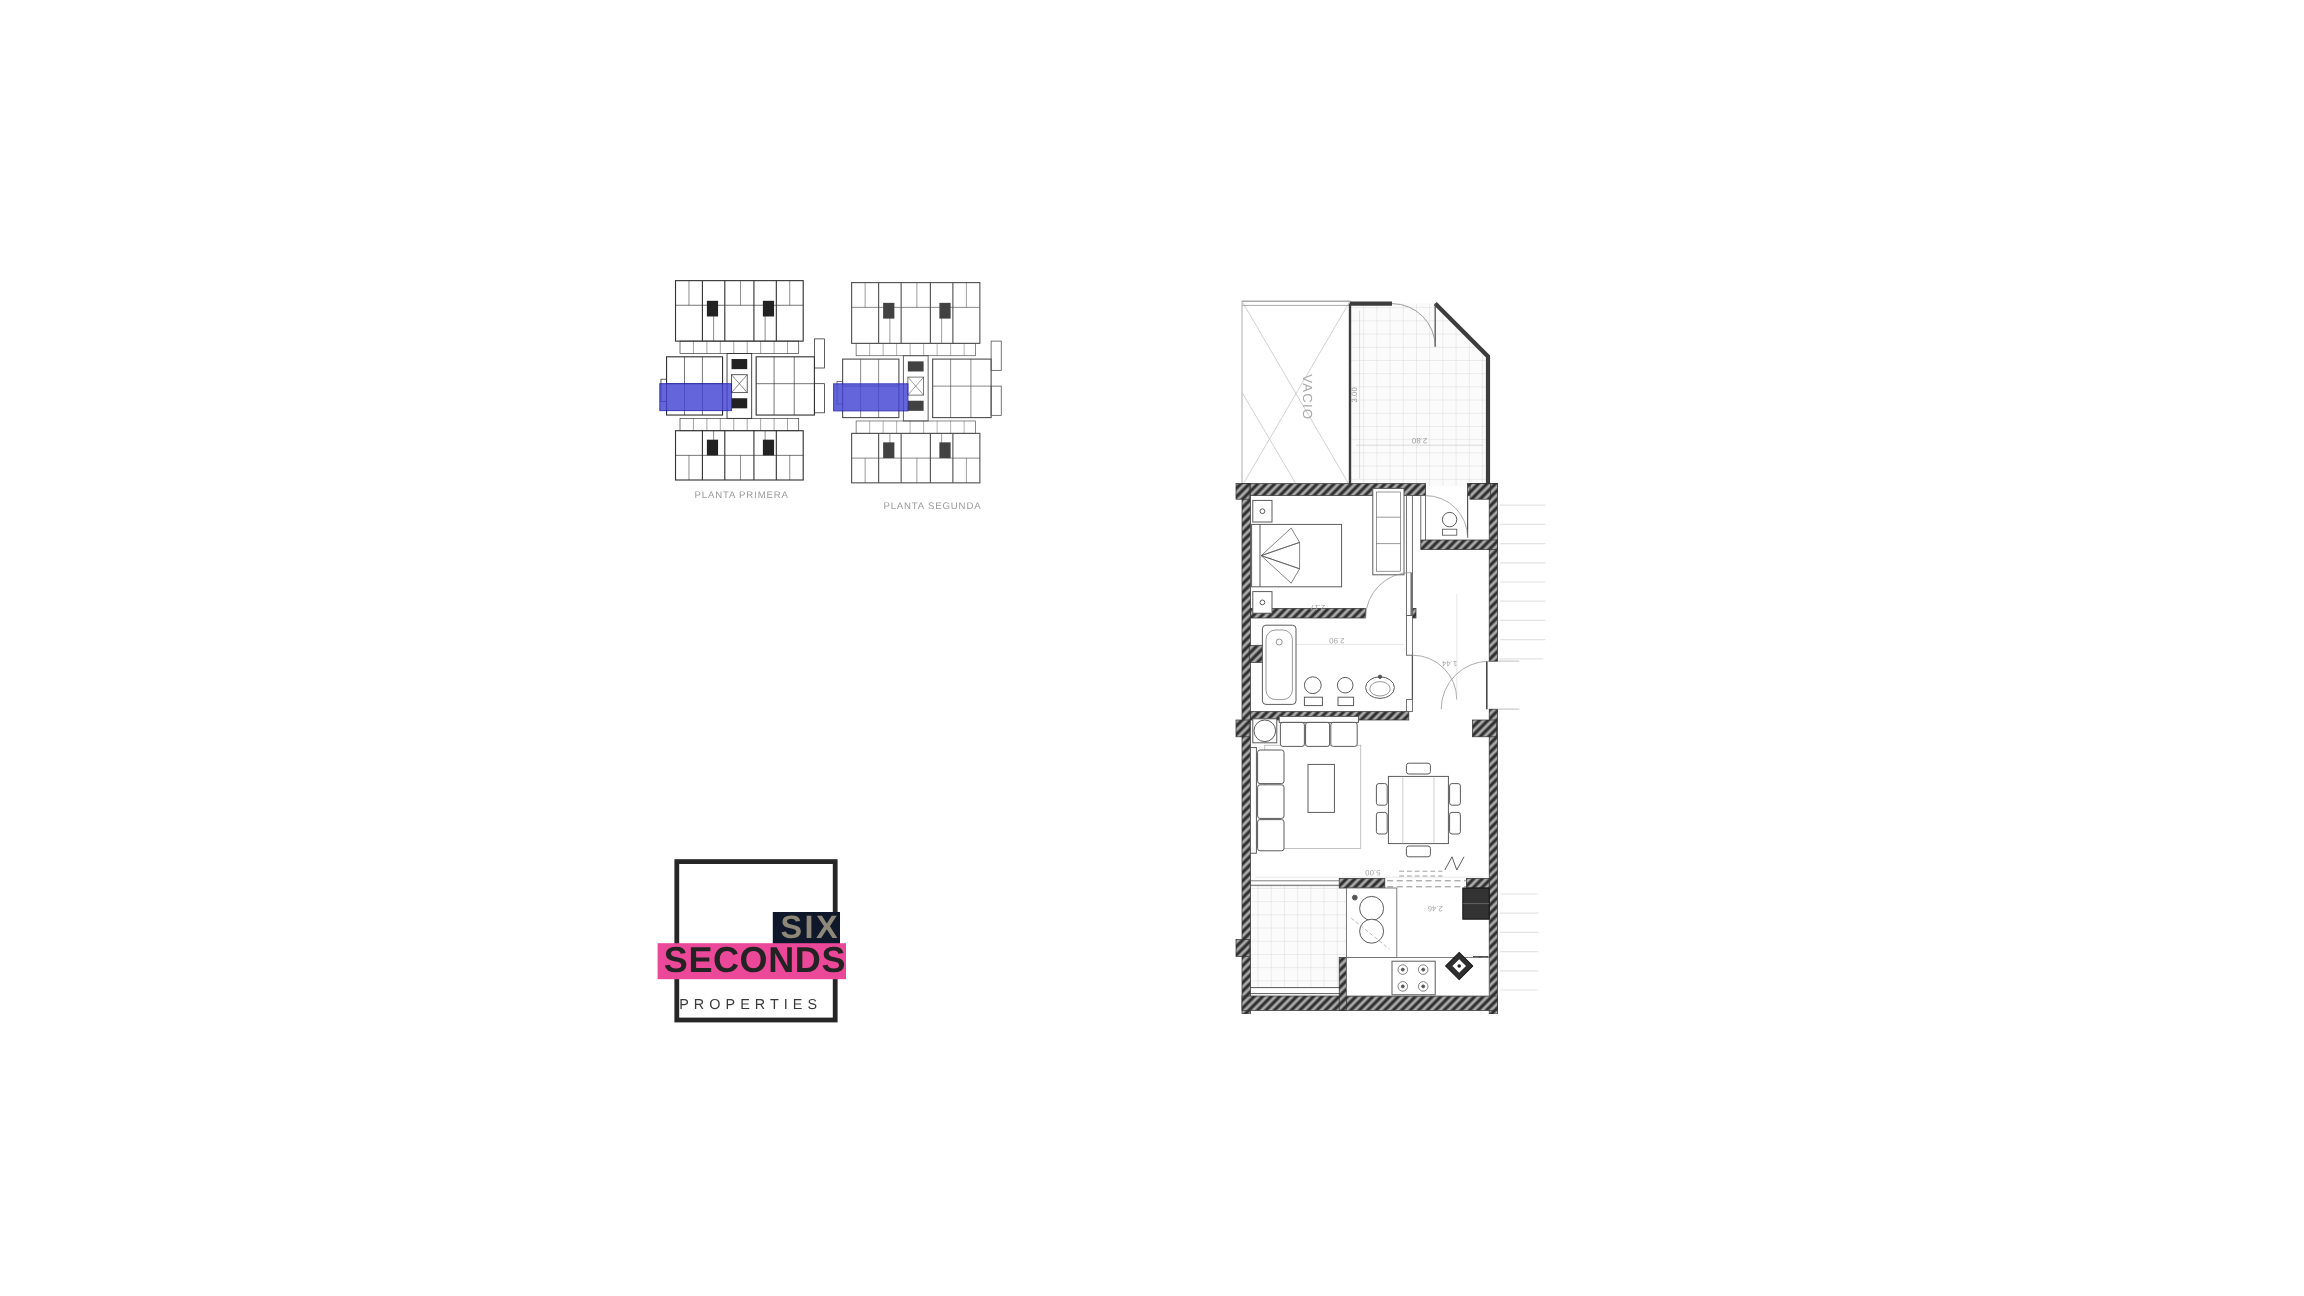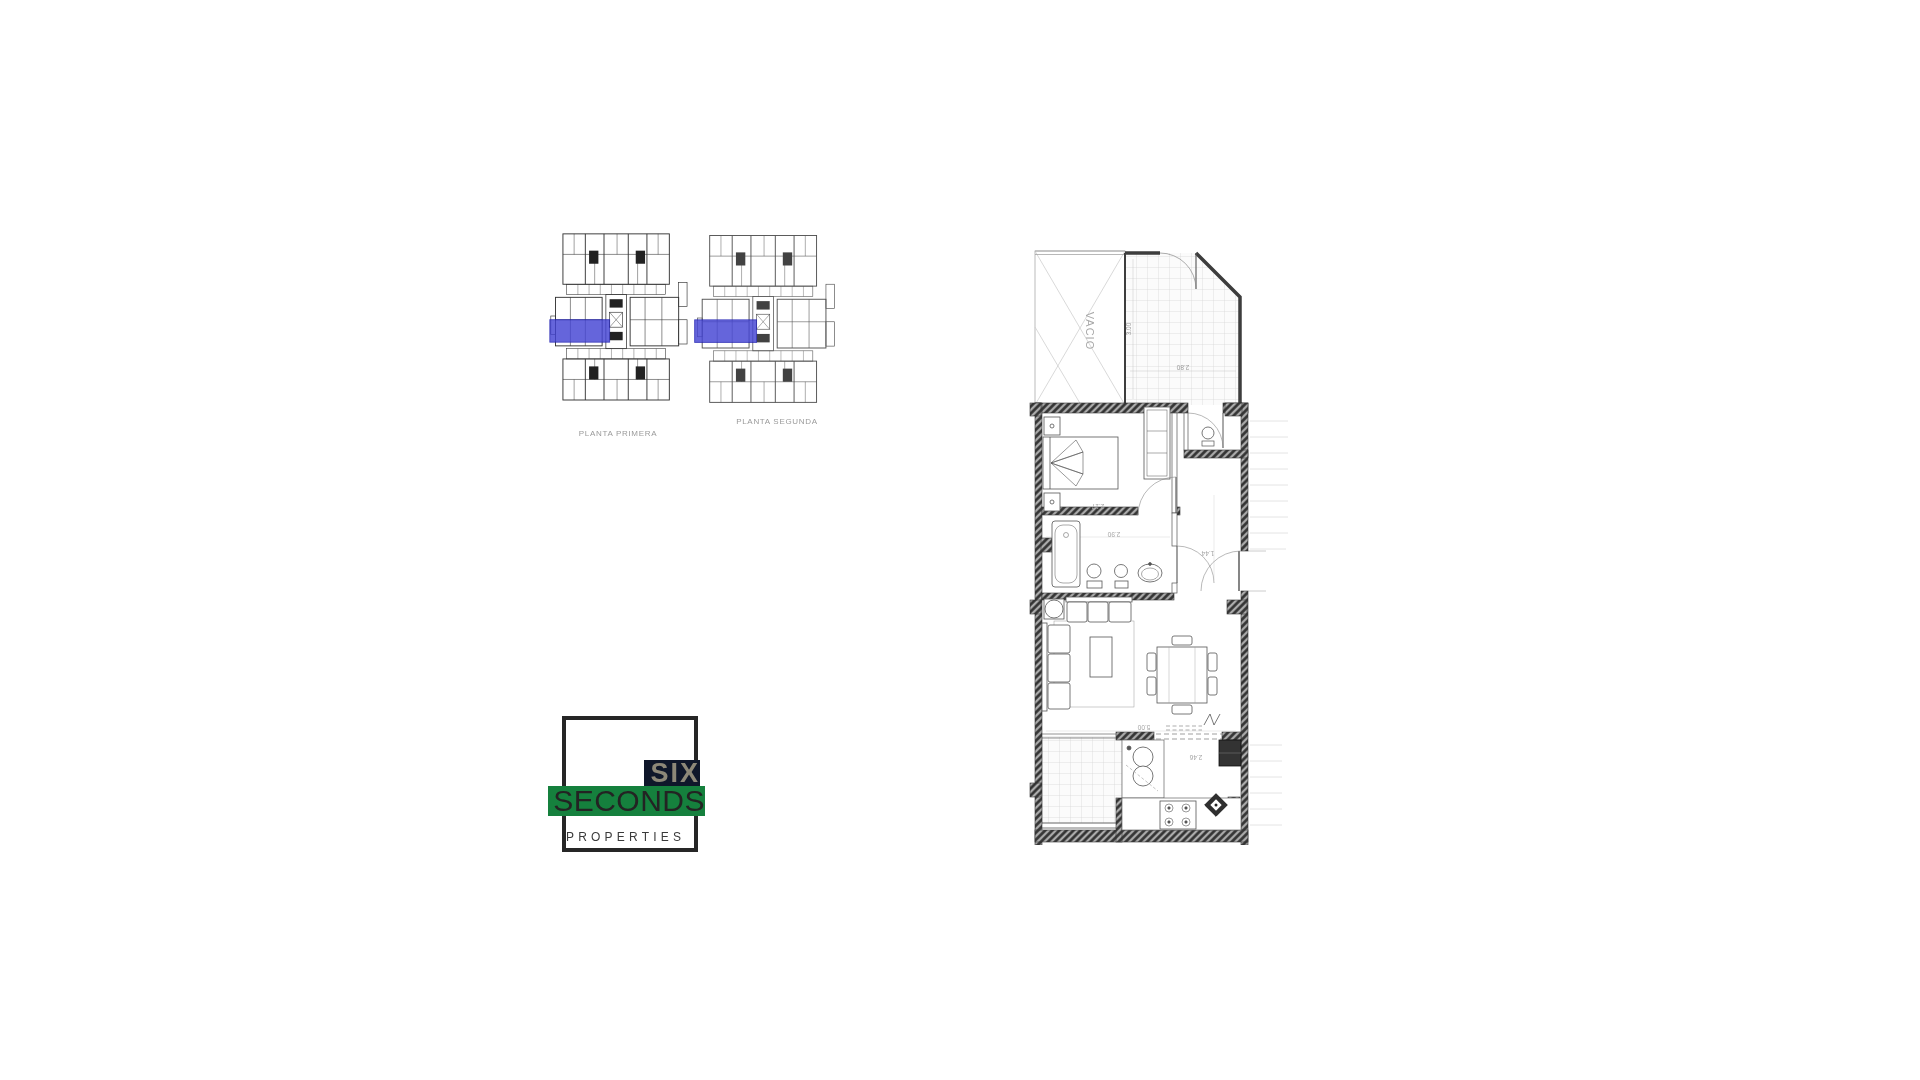--- a/index.html
+++ b/index.html
@@ -14,22 +14,22 @@
     text-align:center;white-space:nowrap;
   }
   
   .logo{position:absolute;left:562px;top:716px;width:136px;height:136px;}
   .logo-frame{position:absolute;left:0;top:0;right:0;bottom:0;border:4px solid #262626;}
   .logo-six{
     position:absolute;right:-2px;top:44px;font-size:27px;font-weight:bold;
     color:#8d8878;letter-spacing:2px;line-height:1;background:#0f172a;padding-left:6px;
   }
   .logo-seconds{
-    position:absolute;right:-7px;top:70px;font-size:30px;font-weight:normal;
-    color:#232323;letter-spacing:.5px;line-height:1;background:#15803d;padding-left:5px;
+    position:absolute;right:-7px;top:70px;font-size:30px;font-weight:bold;
+    color:#232323;letter-spacing:.5px;line-height:1;background:#ec4899;padding-left:5px;
   }
   .logo-properties{
     position:absolute;left:4px;bottom:9px;font-size:12px;color:#3a3a3a;
     letter-spacing:4.2px;line-height:1;
   }
   svg text{font-family:"Liberation Sans", sans-serif;}
 </style>
 </head>
 <body>
 
@@ -72,21 +72,21 @@
       <rect x="140" y="100" width="9" height="26" stroke-width=".7"></rect>
       <rect x="3" y="96" width="5" height="20" stroke-width=".7"></rect>
     </g>
   </defs>
 </svg>
 
 <svg class="abs" style="left:548px;top:226px" width="140" height="180" viewBox="0 0 150 192">
   <use href="#bldg"></use>
   <rect x="2" y="100" width="64" height="24" opacity="0.82" stroke="#1d1db0" stroke-width="1" fill="#4444d4"></rect>
 </svg>
-<div class="thumb-label" style="left:548px;top:429px;width:140px">PLANTA PRIMERA</div>
+<div class="thumb-label" style="left:548px;top:408px;width:140px">PLANTA PRIMERA</div>
 
 <svg class="abs" style="left:692px;top:228px" width="146" height="180" viewBox="0 0 150 192">
   <use href="#bldg" opacity=".85"></use>
   <rect x="0" y="98" width="66" height="24" opacity="0.82" stroke="#1d1db0" stroke-width="1" fill="#4444d4"></rect>
 </svg>
 <div class="thumb-label" style="left:704px;top:417px;width:146px">PLANTA SEGUNDA</div>
 
 <div class="logo">
   <div class="logo-frame"></div>
   <div class="logo-six">SIX</div>

